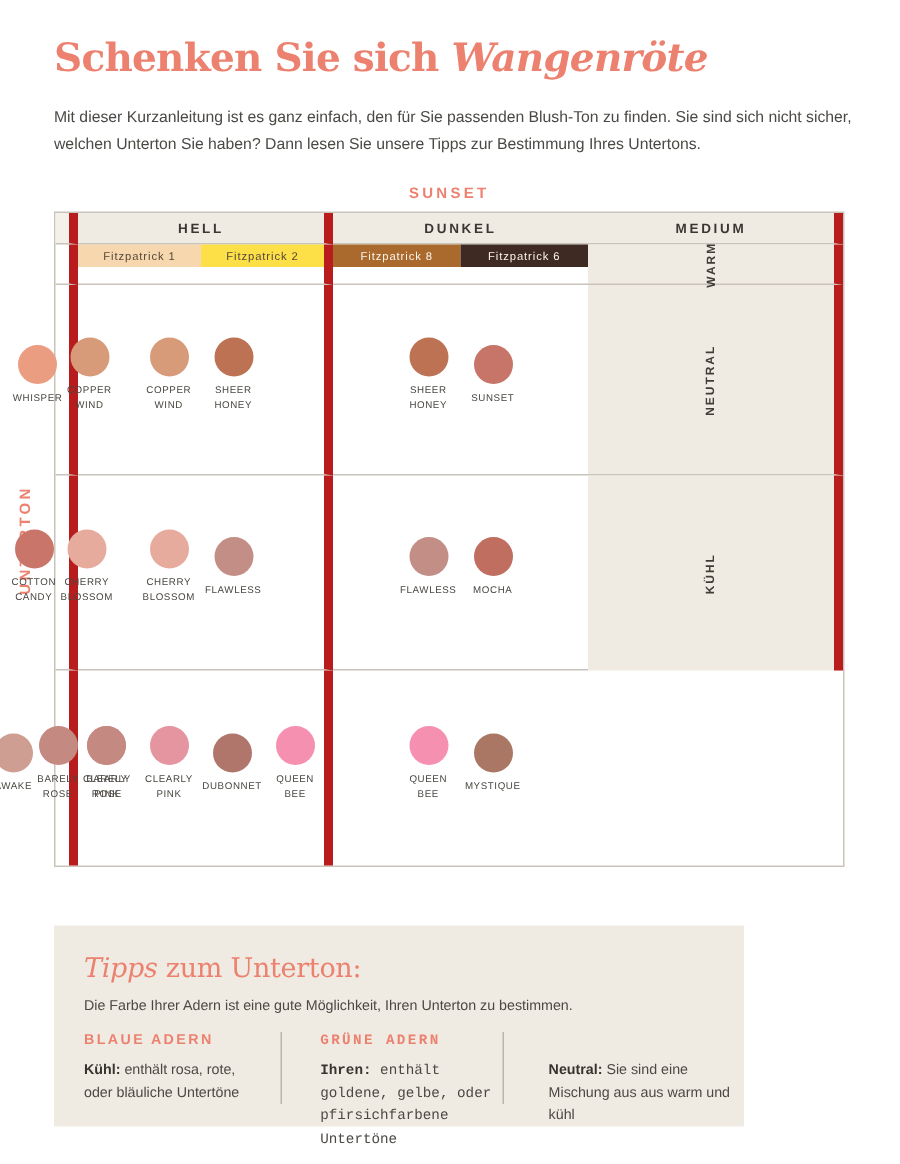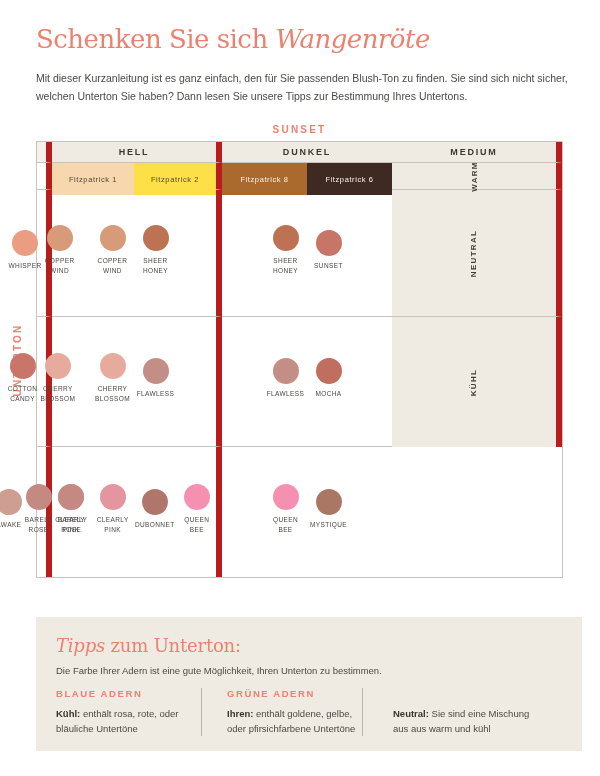--- a/index.html
+++ b/index.html
@@ -1,21 +1,21 @@
 <!DOCTYPE html>
 <html><head>
 <meta charset="utf-8">
 <style>
   html,body{margin:0;padding:0;background:#ffffff;}
   .page{position:relative;width:600px;height:776px;background:#ffffff;overflow:hidden;
         font-family:"Liberation Sans",sans-serif;color:#4b4945;}
 
   
   .title{position:absolute;left:36px;top:24px;margin:0;font-family:"DejaVu Serif",serif;
-         font-weight:400;font-size:26px;letter-spacing:-0.5px;color:#ec8170;white-space:nowrap;}
+         font-weight:700;font-size:26px;letter-spacing:-0.5px;color:#ec8170;white-space:nowrap;}
   .title em{font-style:italic;}
   .intro{position:absolute;left:36px;top:70px;width:548px;margin:0;font-size:10.5px;
          line-height:1.7;color:#4b4945;}
 
   
   .hautton{position:absolute;left:36px;top:124px;width:527px;text-align:center;
            font-size:10px;font-weight:bold;letter-spacing:2.2px;color:#ec8170;}
   .unterton{position:absolute;left:-51px;top:353px;width:140px;height:14px;text-align:center;
             font-size:10px;font-weight:bold;letter-spacing:2.2px;color:#ec8170;
             transform:rotate(-90deg);}
@@ -25,47 +25,47 @@
           border:1px solid #c9c4bb;display:grid;
           grid-template-columns:15px 170px 170px 170px;
           grid-template-rows:21px 27px 127px 130px 130px;background:#fff;}
   .mcell{box-sizing:border-box;}
   .br{border-right:6px solid #b91c1c;}
   .bb{border-bottom:1px solid #c9c4bb;}
   .ghead{background:#f0ebe2;display:flex;align-items:center;justify-content:center;
          font-size:9px;font-weight:bold;letter-spacing:1.8px;color:#3a3733;}
   .corner1{background:#f4f1ea;}
   .fitzgroup{display:flex;align-items:flex-start;}
-  .chip{flex:1;height:32px;display:flex;align-items:center;justify-content:center;
+  .chip{flex:1;height:15px;display:flex;align-items:center;justify-content:center;
         font-size:7.5px;letter-spacing:0.6px;}
   .rlabel{background:#f0ebe2;display:flex;align-items:center;justify-content:center;}
   .rlabel span{transform:rotate(-90deg);white-space:nowrap;font-size:8px;font-weight:bold;
                letter-spacing:1.3px;color:#3f3d38;}
   .dcell{display:flex;align-items:center;justify-content:center;gap:3px;padding-bottom:6px;}
   .swatch{width:40px;display:flex;flex-direction:column;align-items:center;}
   .dot{width:26px;height:26px;border-radius:50%;}
   .sname{margin-top:5px;font-size:6.5px;letter-spacing:0.4px;line-height:1.5;
          text-align:center;color:#4a4742;}
 
   
-  .tips{position:absolute;left:36px;top:617px;width:546px;height:134px;background:#efebe2;
+  .tips{position:absolute;left:36px;top:617px;width:460px;height:134px;background:#efebe2;
         box-sizing:border-box;padding:18px 0 0 20px;}
   .tips h2{margin:0;font-family:"DejaVu Serif",serif;font-weight:400;font-size:18px;
            color:#ec8170;letter-spacing:-0.2px;}
   .tips h2 em{font-style:italic;}
   .tips-intro{margin:9px 0 0 0;font-size:9.5px;color:#4b4945;}
   .tips-cols{display:flex;margin-top:12px;align-items:flex-start;}
   .tcol{box-sizing:border-box;}
   .tcol .thead{font-size:9.5px;font-weight:bold;letter-spacing:1.6px;color:#ec8170;
                height:14px;margin-bottom:4px;}
   .tcol .tbody{font-size:9.5px;line-height:1.6;color:#4b4945;}
   .tcol .tbody b{color:#36342f;}
   .tdiv{width:1px;background:#b9b5ab;height:48px;flex:0 0 1px;}
   .tcol1{width:145px;padding-right:12px;}
-  .tcol2{width:160px;padding-left:25px;}
+  .tcol2{width:160px;padding-left:25px;font-family:Liberation Mono, monospace;}
   .tcol3{width:175px;padding-left:30px;}
 </style>
 </head>
 <body>
 
 <div class="page">
 
   <h1 class="title"><span>Schenken Sie sich </span><em>Wangenröte</em></h1>
 
   <p class="intro">Mit dieser Kurzanleitung ist es ganz einfach, den für Sie passenden Blush-Ton zu finden. Sie sind sich nicht sicher, welchen Unterton Sie haben? Dann lesen Sie unsere Tipps zur Bestimmung Ihres Untertons.</p>

